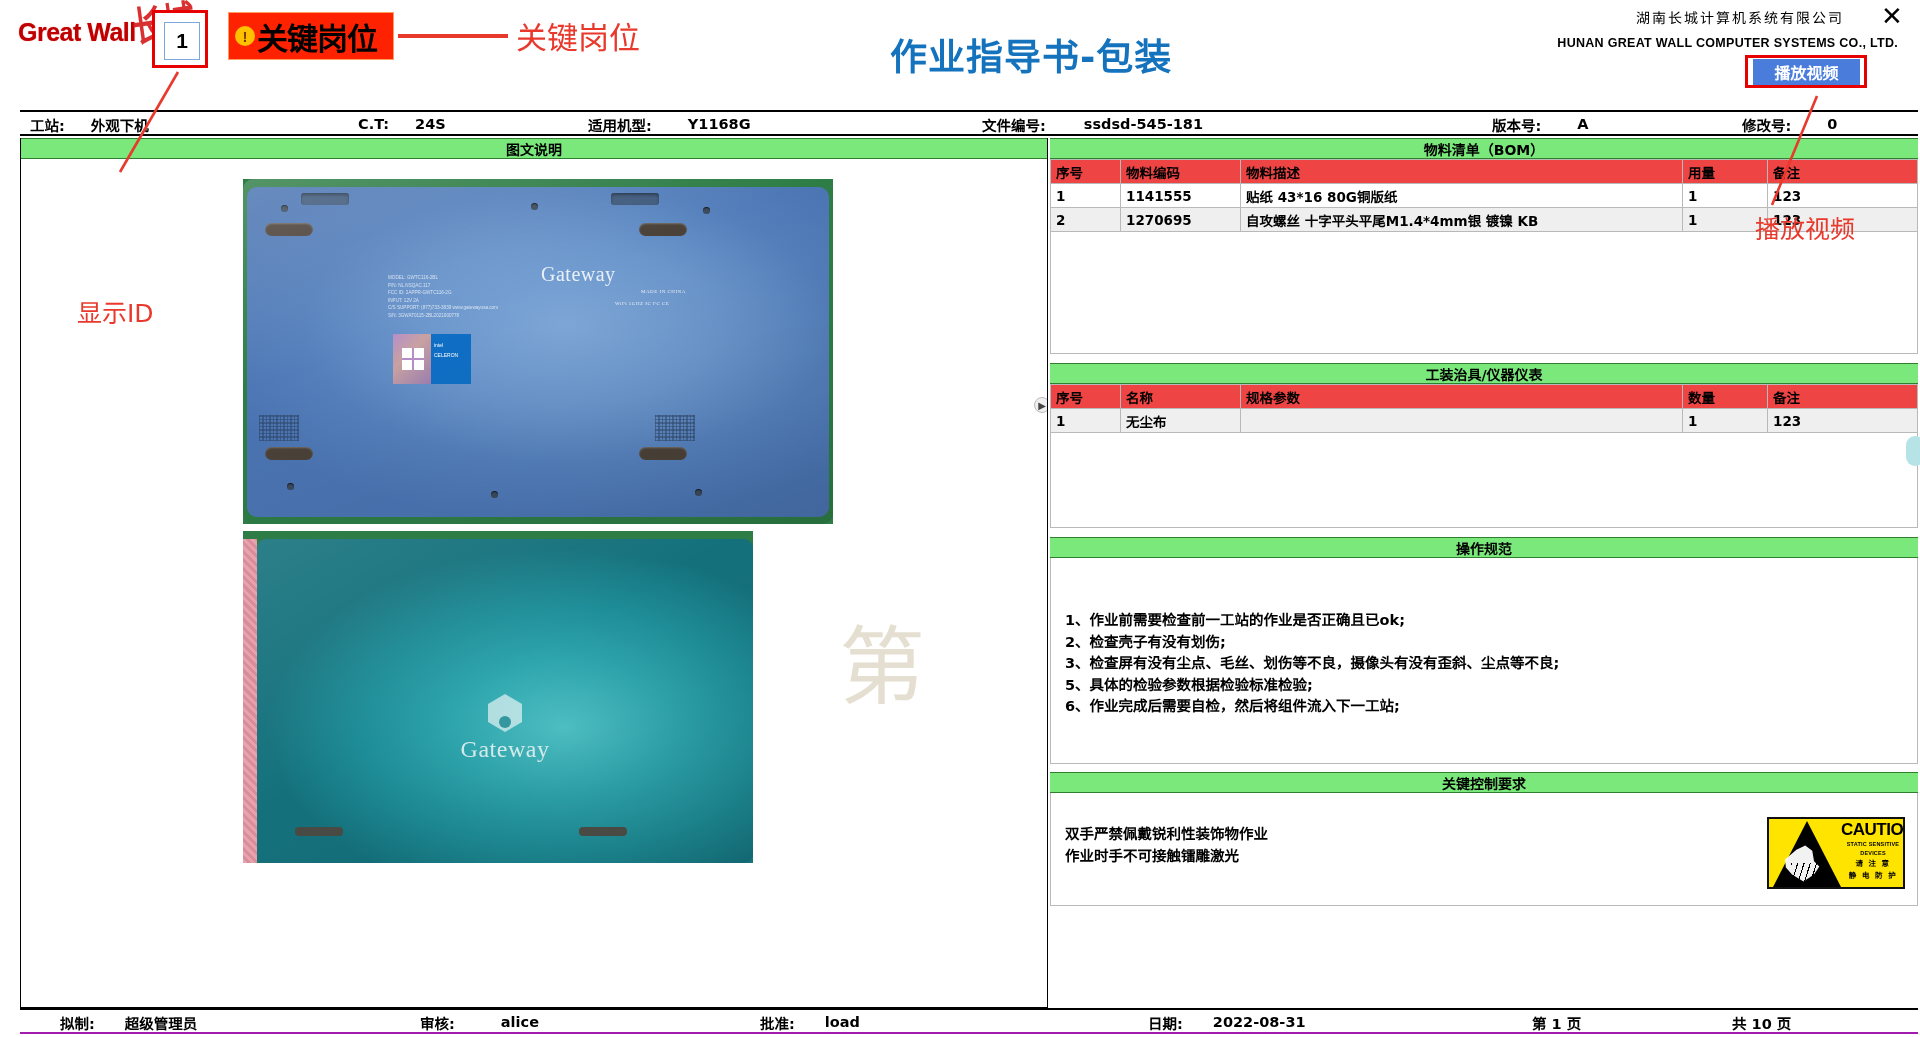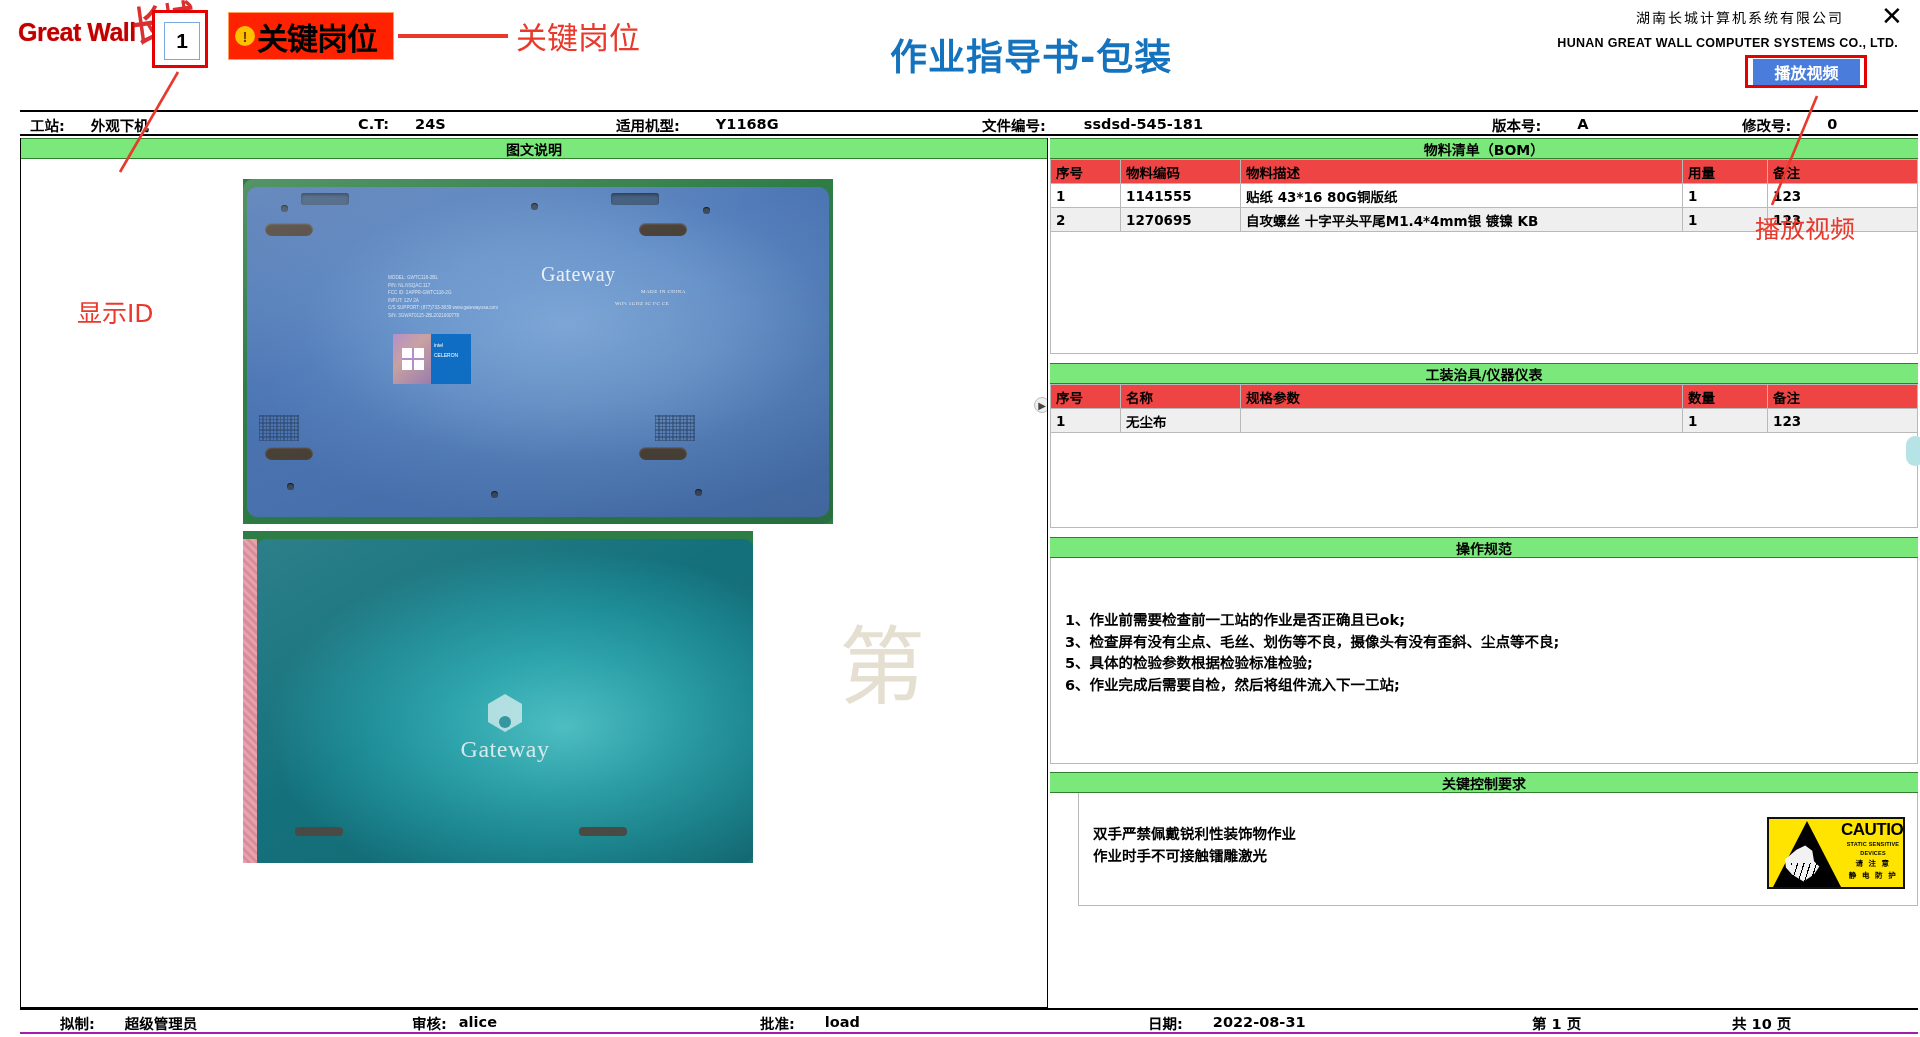--- a/index.html
+++ b/index.html
@@ -590,21 +590,21 @@
 
   <div class="info-bar">
     <div class="info-cell" style="left:10px;">
       <span class="info-lbl">工站:</span>
       <span class="info-val" style="margin-left:26px;">外观下机</span>
     </div>
     <div class="info-cell" style="left:338px;">
       <span class="info-lbl">C.T:</span>
       <span class="info-val" style="margin-left:26px;">24S</span>
     </div>
-    <div class="info-cell" style="left:568px;margin-left:28px;">
+    <div class="info-cell" style="left:568px;">
       <span class="info-lbl">适用机型:</span>
       <span class="info-val" style="margin-left:36px;">Y1168G</span>
     </div>
     <div class="info-cell" style="left:962px;">
       <span class="info-lbl">文件编号:</span>
       <span class="info-val" style="margin-left:38px;">ssdsd-545-181</span>
     </div>
     <div class="info-cell" style="left:1472px;">
       <span class="info-lbl">版本号:</span>
       <span class="info-val" style="margin-left:36px;">A</span>
@@ -742,28 +742,29 @@
             <td>123</td>
           </tr>
         </tbody>
       </table>
       <div class="panel-box" style="height:95px;"></div>
 
       <div class="section-hd" style="margin-top:9px;">操作规范</div>
       <div class="panel-box" style="height:206px; padding-top:52px;">
         <ul class="ops-list">
           <li>1、作业前需要检查前一工站的作业是否正确且已ok;</li>
+          <li>2、检查壳子有没有划伤;</li>
           <li>3、检查屏有没有尘点、毛丝、划伤等不良，摄像头有没有歪斜、尘点等不良;</li>
           <li>5、具体的检验参数根据检验标准检验;</li>
           <li>6、作业完成后需要自检，然后将组件流入下一工站;</li>
         </ul>
       </div>
 
       <div class="section-hd" style="margin-top:8px;">关键控制要求</div>
-      <div class="panel-box" style="height:113px; position:relative; padding-top:30px;margin-left:28px;">
+      <div class="panel-box" style="height:113px; position:relative; padding-top:30px;">
         <div class="key-ctrl-text">双手严禁佩戴锐利性装饰物作业</div>
         <div class="key-ctrl-text">作业时手不可接触镭雕激光</div>
 
         <div class="caution">
           <div class="tri"></div>
           <div class="hand"></div>
           <div class="ctxt">
             <div class="c1">CAUTION</div>
             <div class="c2">STATIC SENSITIVE</div>
             <div class="c2">DEVICES</div>
@@ -777,21 +778,21 @@
     </div>
   </div>
 
   <div class="annot-video">播放视频</div>
 
   <div class="footer-bar">
     <div class="foot-cell" style="left:40px;">
       <span>拟制:</span>
       <span style="margin-left:30px;">超级管理员</span>
     </div>
-    <div class="foot-cell" style="left:392px;">
+    <div class="foot-cell" style="left:400px;gap:34px;">
       <span>审核:</span>
       <span style="margin-left:12px;">alice</span>
     </div>
     <div class="foot-cell" style="left:740px;">
       <span>批准:</span>
       <span style="margin-left:30px;">load</span>
     </div>
     <div class="foot-cell" style="left:1128px;">
       <span>日期:</span>
       <span style="margin-left:30px;">2022-08-31</span>

